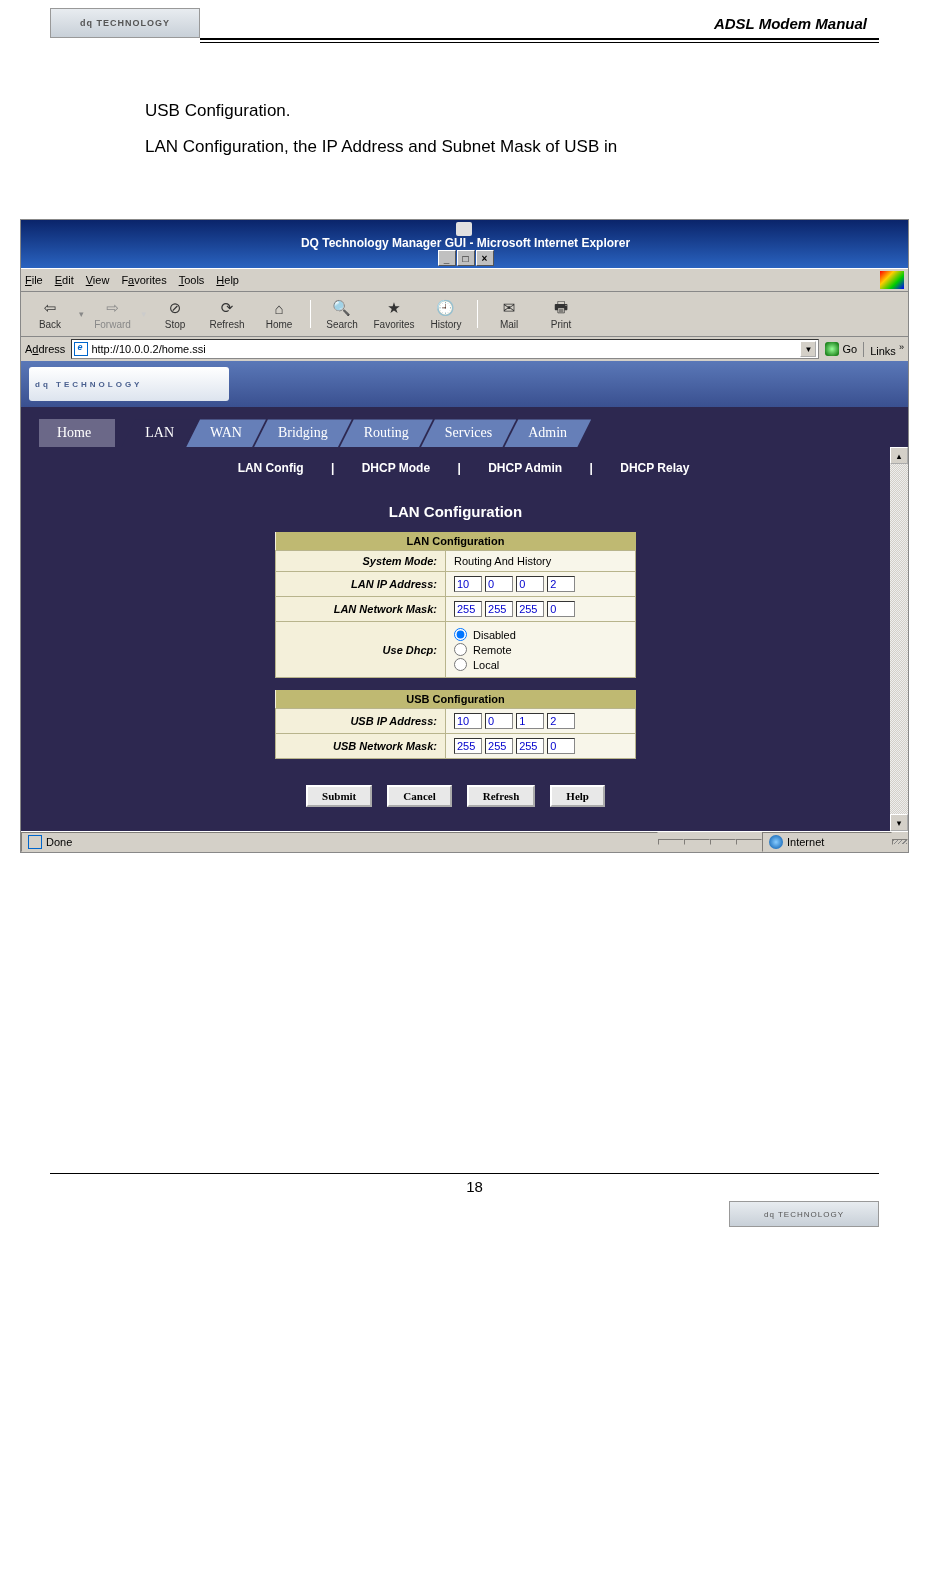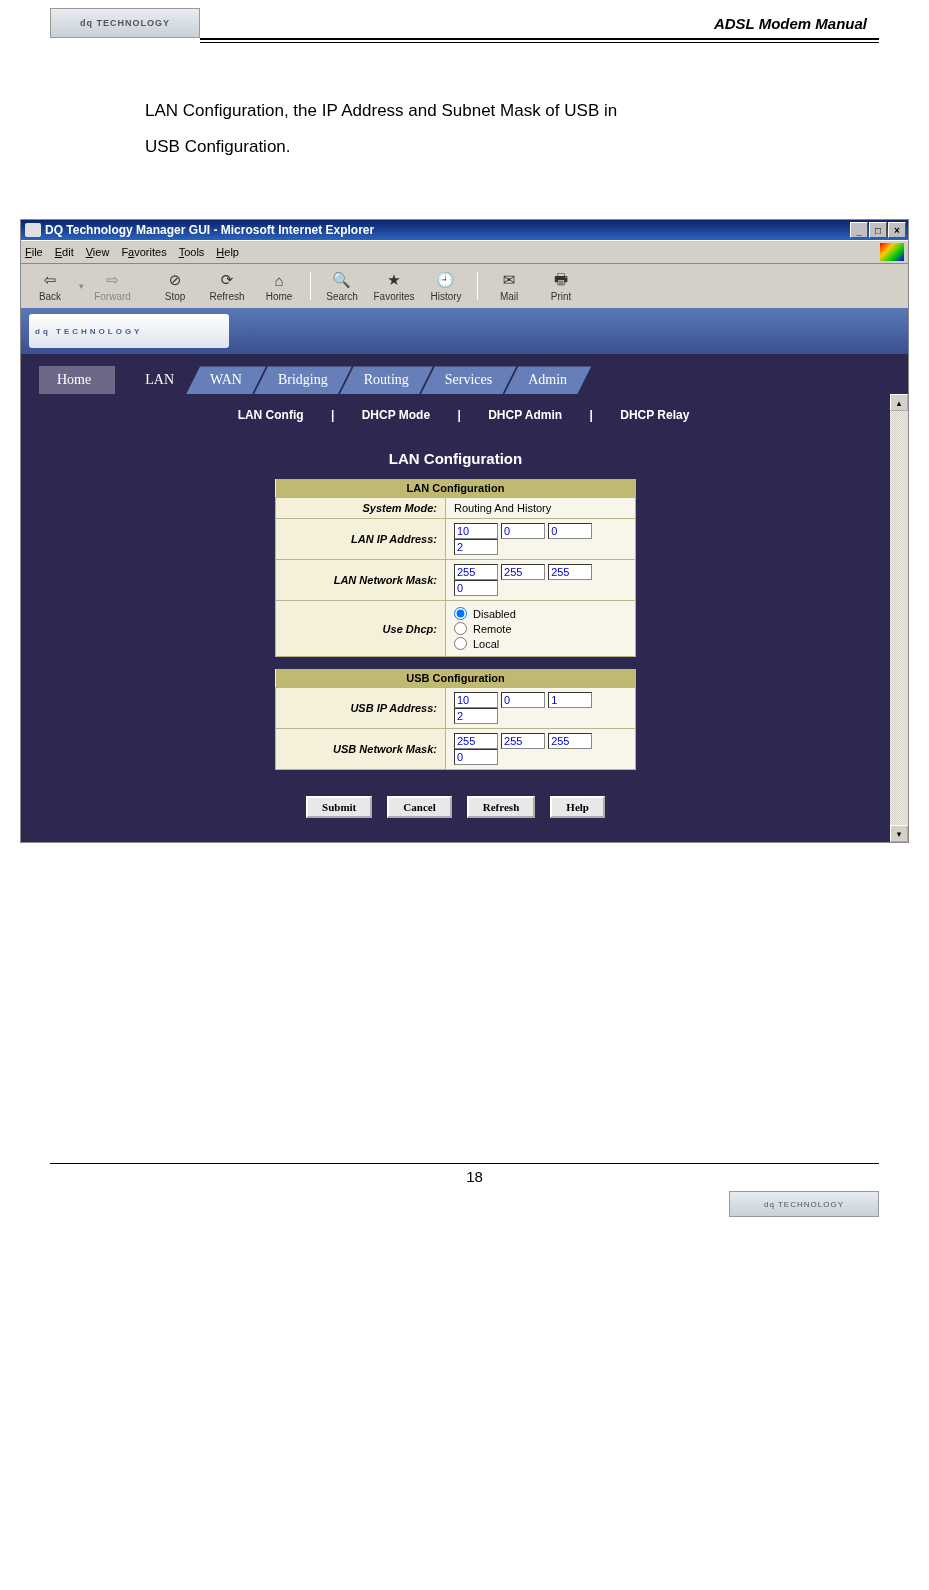--- a/index.html
+++ b/index.html
@@ -13,21 +13,21 @@
   .header-rule { border-top: 2px solid #000; border-bottom: 1px solid #000; height: 5px; margin-left: 150px; }
   
   
   .doc-body { padding: 50px 65px 30px; font-size: 17px; line-height: 2.1; }
   .doc-body .indent { padding-left: 80px; display: block; }
   
   
   .screenshot { margin: 25px 20px 0; border: 1px solid #888; background: #bfbfbf; font-family: Tahoma, sans-serif; font-size: 11px; }
   
   
-  .titlebar { background: linear-gradient(#0a246a,#2a63c0); color: #fff; display: flex; align-items: center; padding: 2px 2px 2px 4px; font-weight: bold; font-size: 12px; }
+  .titlebar { background: linear-gradient(#0a246a,#2a63c0); color: #fff; display: flex; align-items: center; padding: 2px 2px 2px 4px; font-weight: bold; font-size: 12px; flex-direction: column; }
   .titlebar-icon { width: 16px; height: 14px; background: #e0e0e0; margin-right: 4px; display: inline-block; border-radius: 2px; }
   .titlebar-text { flex: 1; }
   .win-btns { display: flex; gap: 1px; }
   .win-btn { width: 18px; height: 16px; background: #c0c0c0; border: 1px solid #fff; border-right-color: #555; border-bottom-color: #555; display: flex; align-items: center; justify-content: center; font-size: 10px; color:#000; font-weight: bold; }
   
   
   .menubar { background: #d4d0c8; padding: 2px 4px; display: flex; gap: 12px; border-top:1px solid #fff; align-items: center; }
   .menubar span u { text-decoration: underline; }
   .menubar-logo { margin-left: auto; width: 24px; height: 18px; background: linear-gradient(135deg,#ff0000,#ffcc00,#00cc00,#0000ff); }
   
@@ -74,21 +74,21 @@
   
   .page-h1 { text-align: center; color: #fff; font-size: 15px; font-weight: bold; padding: 18px 0 12px; }
   .page-desc { text-align: center; color: #cfcfe6; font-size: 11px; padding: 6px 20px 20px; }
   
   
   .cfg-table { margin: 0 auto 12px; border-collapse: collapse; background: #f4f0da; font-size: 11px; }
   .cfg-table th { background: #bfb972; padding: 3px 8px; font-weight: bold; color: #000; font-size:11px; }
   .cfg-table td { border: 1px solid #b8b48c; padding: 4px 8px; }
   .cfg-table td.lbl { font-weight: bold; font-style: italic; text-align: right; background: #f4f0da; width:170px; }
   .cfg-table td.val { background: #f8f6ea; width:190px; }
-  .oct-inp { width: 44px; font-size: 11px; border: 1px inset #888; padding: 1px 2px; color:#00c; margin-right:0px; }
+  .oct-inp { width: 28px; font-size: 11px; border: 1px inset #888; padding: 1px 2px; color:#00c; margin-right:0px; }
   .radio-row { display: flex; flex-direction: column; gap: 2px; padding: 2px 0; }
   .radio-row label { display: flex; align-items: center; gap: 6px; }
   .radio-row input { margin:0; }
   
   
   .act-btns { text-align: center; padding: 14px 0 24px; }
   .act-btn { background: #e8e8e8; border: 2px outset #fff; padding: 3px 14px; font-size: 11px; font-weight: bold; font-family: Tahoma; margin: 0 6px; cursor: pointer; }
   
   
   .statusbar { background: #d4d0c8; display: flex; align-items: center; font-size: 11px; border-top: 1px solid #fff; }
@@ -110,22 +110,22 @@
 
 <div class="page-header">
   <div class="header-logo-box">dq TECHNOLOGY</div>
   <div class="header-title">ADSL Modem Manual</div>
 </div>
 <div class="header-rule-wrap">
     <div class="header-rule"></div>
   </div>
 
 <div class="doc-body">
+  <span class="indent">USB Configuration.</span>
   <span class="indent">LAN Configuration, the IP Address and Subnet Mask of USB in</span>
-  <span class="indent">USB Configuration.</span>
 </div>
 
 <div class="screenshot">
 
   <div class="titlebar">
     <span class="titlebar-icon"></span>
     <span class="titlebar-text">DQ Technology Manager GUI - Microsoft Internet Explorer</span>
     <div class="win-btns">
       <div class="win-btn">_</div>
       <div class="win-btn">□</div>
@@ -183,20 +183,33 @@
     <div class="tool-btn">
         <div class="tool-icon">✉</div>
         <span>Mail</span>
       </div>
     <div class="tool-btn">
         <div class="tool-icon">🖶</div>
         <span>Print</span>
       </div>
   </div>
 
+  <div class="addrbar">
+    <span>A<u>d</u>dress</span>
+    <div class="addr-input-wrap">
+      <span class="page-icon"></span>
+      <input class="addr-input" value="http://10.0.0.2/home.ssi" style="">
+      <div class="addr-dd">▼</div>
+    </div>
+    <div class="go-btn">
+      <span class="go-icon"></span>
+      <span>Go</span>
+    </div>
+    <div class="links-btn"><span>Links</span> <sup>»</sup></div>
+  </div>
 
   <div class="webpage">
     <div class="brand-bar">
       <div class="brand-logo">dq  TECHNOLOGY</div>
     </div>
 
     <div class="main-tabs">
       <div class="m-tab home">Home</div>
       <div class="m-tab active">LAN</div>
       <div class="m-tab">WAN</div>
@@ -304,19 +317,34 @@
       </div>
 
       <div class="vscroll">
         <div class="vscroll-btn">▴</div>
         <div class="vscroll-track"></div>
         <div class="vscroll-btn">▾</div>
       </div>
     </div>
   </div>
 
+  <div class="statusbar">
+    <div class="panel main">
+      <span class="page-icon" style="width:14px;height:14px;border:1px solid #06c;display:inline-block;"></span>
+      <span>Done</span>
+    </div>
+    <div class="panel sm"></div>
+    <div class="panel sm"></div>
+    <div class="panel sm"></div>
+    <div class="panel sm"></div>
+    <div class="panel inet">
+      <span class="globe-icon"></span>
+      <span>Internet</span>
+    </div>
+    <div class="panel grip"></div>
+  </div>
 </div>
 
 <div class="page-footer-rule"></div>
 <div class="page-num">18</div>
 <div class="footer-logo-row">
   <div class="footer-logo">dq TECHNOLOGY</div>
 </div>
 
 </body></html>

